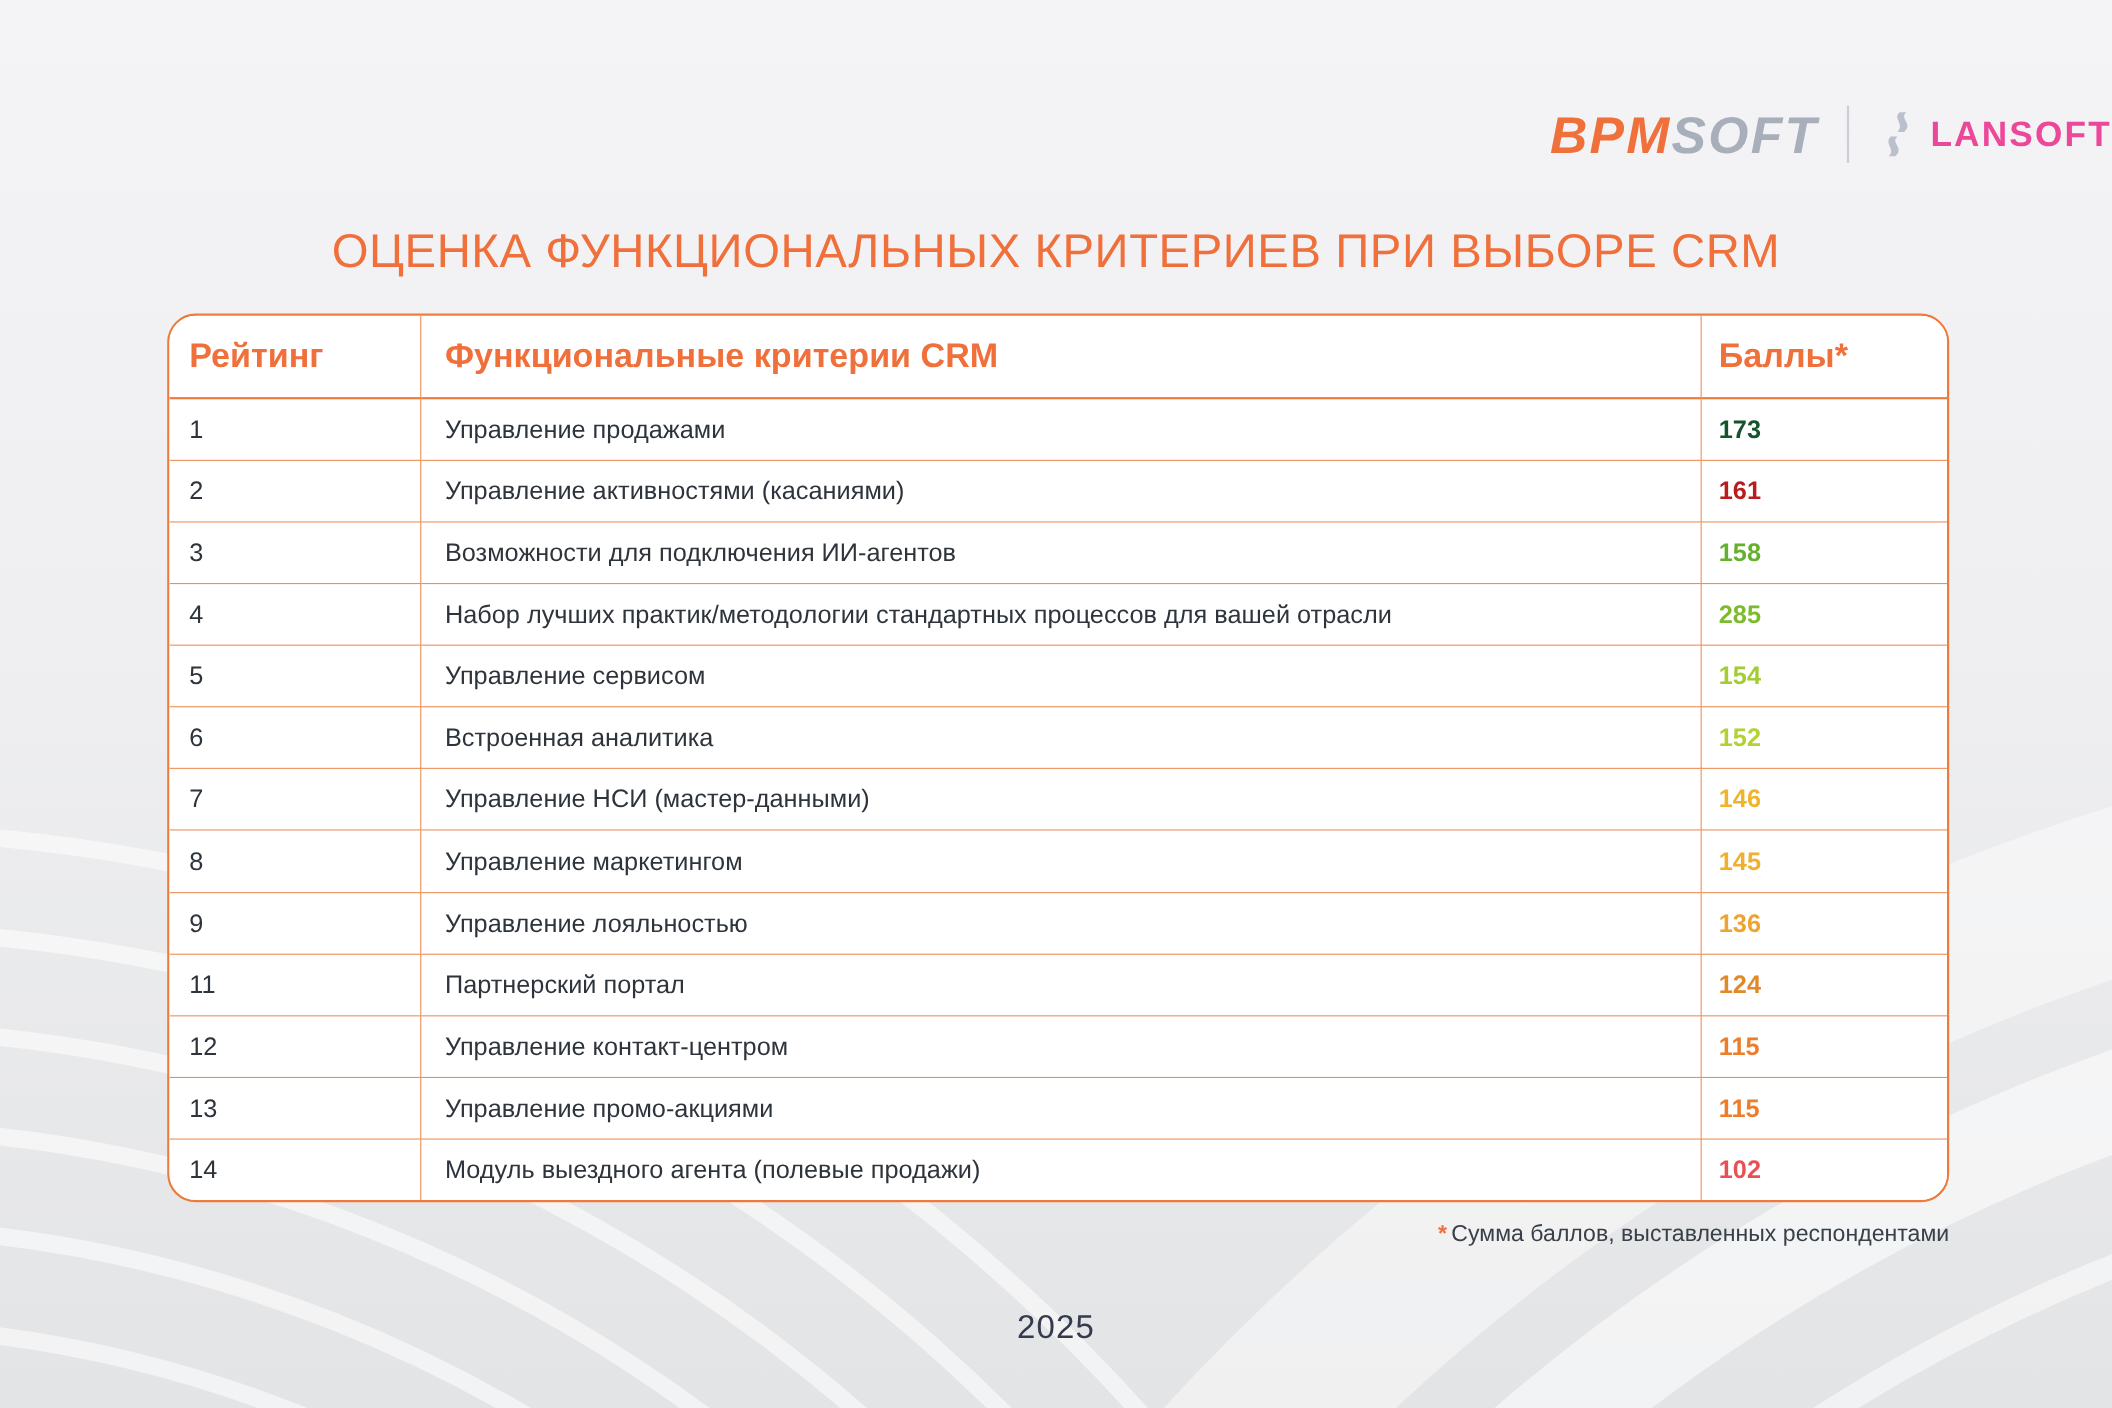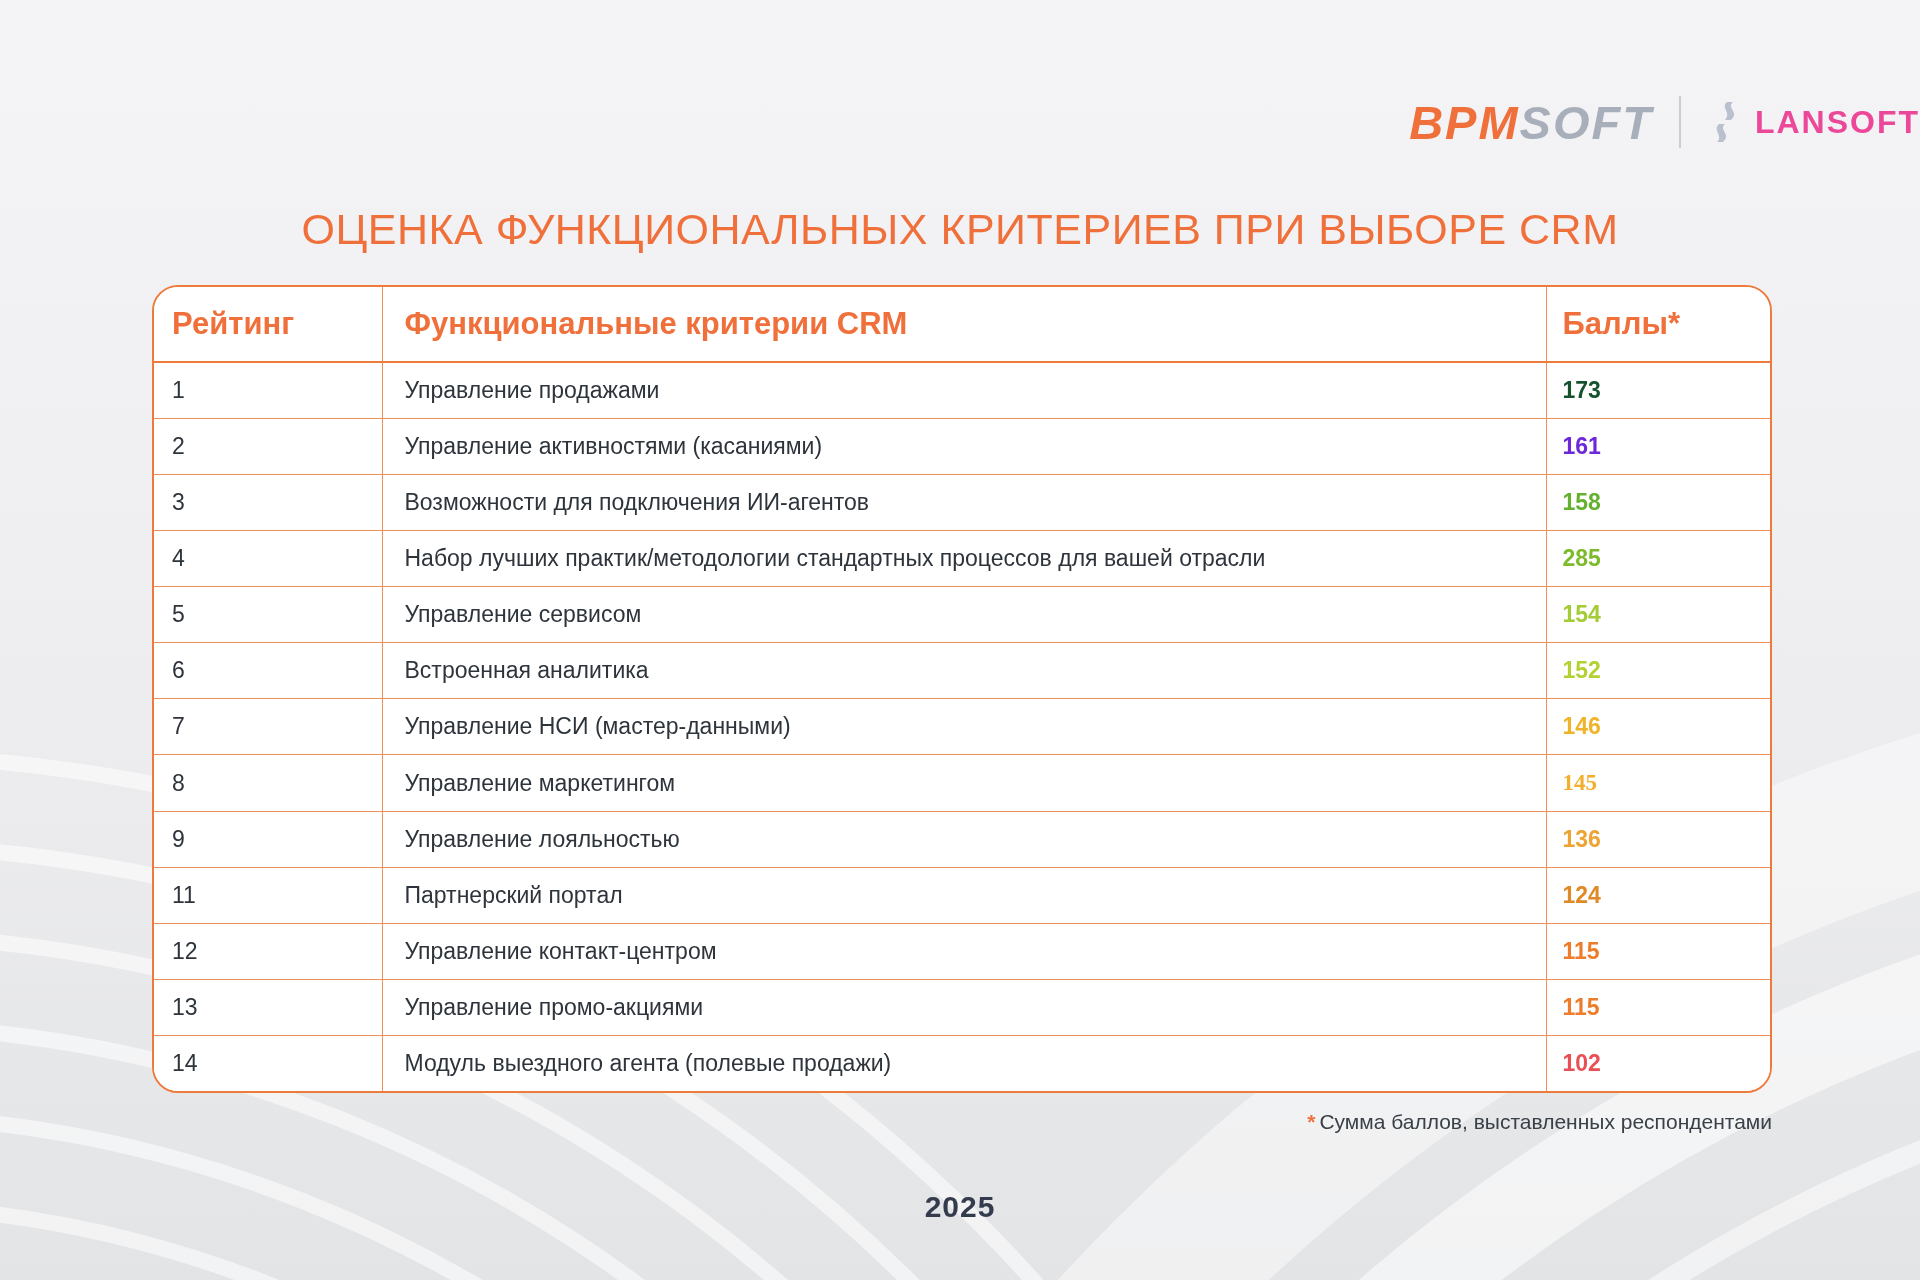--- a/index.html
+++ b/index.html
@@ -60,21 +60,21 @@
   
   .footnote{
     position:absolute;top:1110px;right:148px;z-index:2;
     font-size:21px;color:#3A4048;
   }
   .footnote .star{color:#F0703C;font-weight:800;margin-right:4px;}
 
   
   .year{
     position:absolute;top:1190px;left:0;width:100%;z-index:2;
-    text-align:center;font-size:30px;font-weight:700;color:#333B4D;letter-spacing:1px;
+    text-align:center;font-size:30px;font-weight:400;color:#333B4D;letter-spacing:1px;
   }
 </style>
 </head>
 <body>
 
 <div class="stage">
 
   <svg class="waves" width="1920" height="1280" viewBox="0 0 1920 1280" aria-hidden="true">
     <g fill="none" stroke="#FFFFFF" stroke-opacity="0.55" stroke-width="16">
       <circle cx="-150" cy="2350" r="1145"></circle>
@@ -125,21 +125,21 @@
       </thead>
       <tbody>
           <tr>
             <td class="cell-rank">1</td>
             <td class="cell-criterion">Управление продажами</td>
             <td class="cell-score" style="color: #14532d;">173</td>
           </tr>
           <tr>
             <td class="cell-rank">2</td>
             <td class="cell-criterion">Управление активностями (касаниями)</td>
-            <td class="cell-score" style="color: #6d28d9;">161</td>
+            <td class="cell-score" style="color: #b91c1c;">161</td>
           </tr>
           <tr>
             <td class="cell-rank">3</td>
             <td class="cell-criterion">Возможности для подключения ИИ-агентов</td>
             <td class="cell-score" style="color: rgb(102, 176, 47);">158</td>
           </tr>
           <tr>
             <td class="cell-rank">4</td>
             <td class="cell-criterion">Набор лучших практик/методологии стандартных процессов для вашей отрасли</td>
             <td class="cell-score" style="color: rgb(124, 187, 44);">285</td>
@@ -155,21 +155,21 @@
             <td class="cell-score" style="color: rgb(178, 210, 51);">152</td>
           </tr>
           <tr>
             <td class="cell-rank">7</td>
             <td class="cell-criterion">Управление НСИ (мастер-данными)</td>
             <td class="cell-score" style="color: rgb(240, 180, 42);">146</td>
           </tr>
           <tr>
             <td class="cell-rank">8</td>
             <td class="cell-criterion">Управление маркетингом</td>
-            <td class="cell-score" style="color: rgb(240, 175, 44); font-family: Liberation Serif, serif;">145</td>
+            <td class="cell-score" style="color: rgb(240, 175, 44);">145</td>
           </tr>
           <tr>
             <td class="cell-rank">9</td>
             <td class="cell-criterion">Управление лояльностью</td>
             <td class="cell-score" style="color: rgb(237, 164, 50);">136</td>
           </tr>
           <tr>
             <td class="cell-rank">11</td>
             <td class="cell-criterion">Партнерский портал</td>
             <td class="cell-score" style="color: rgb(224, 138, 39);">124</td>

